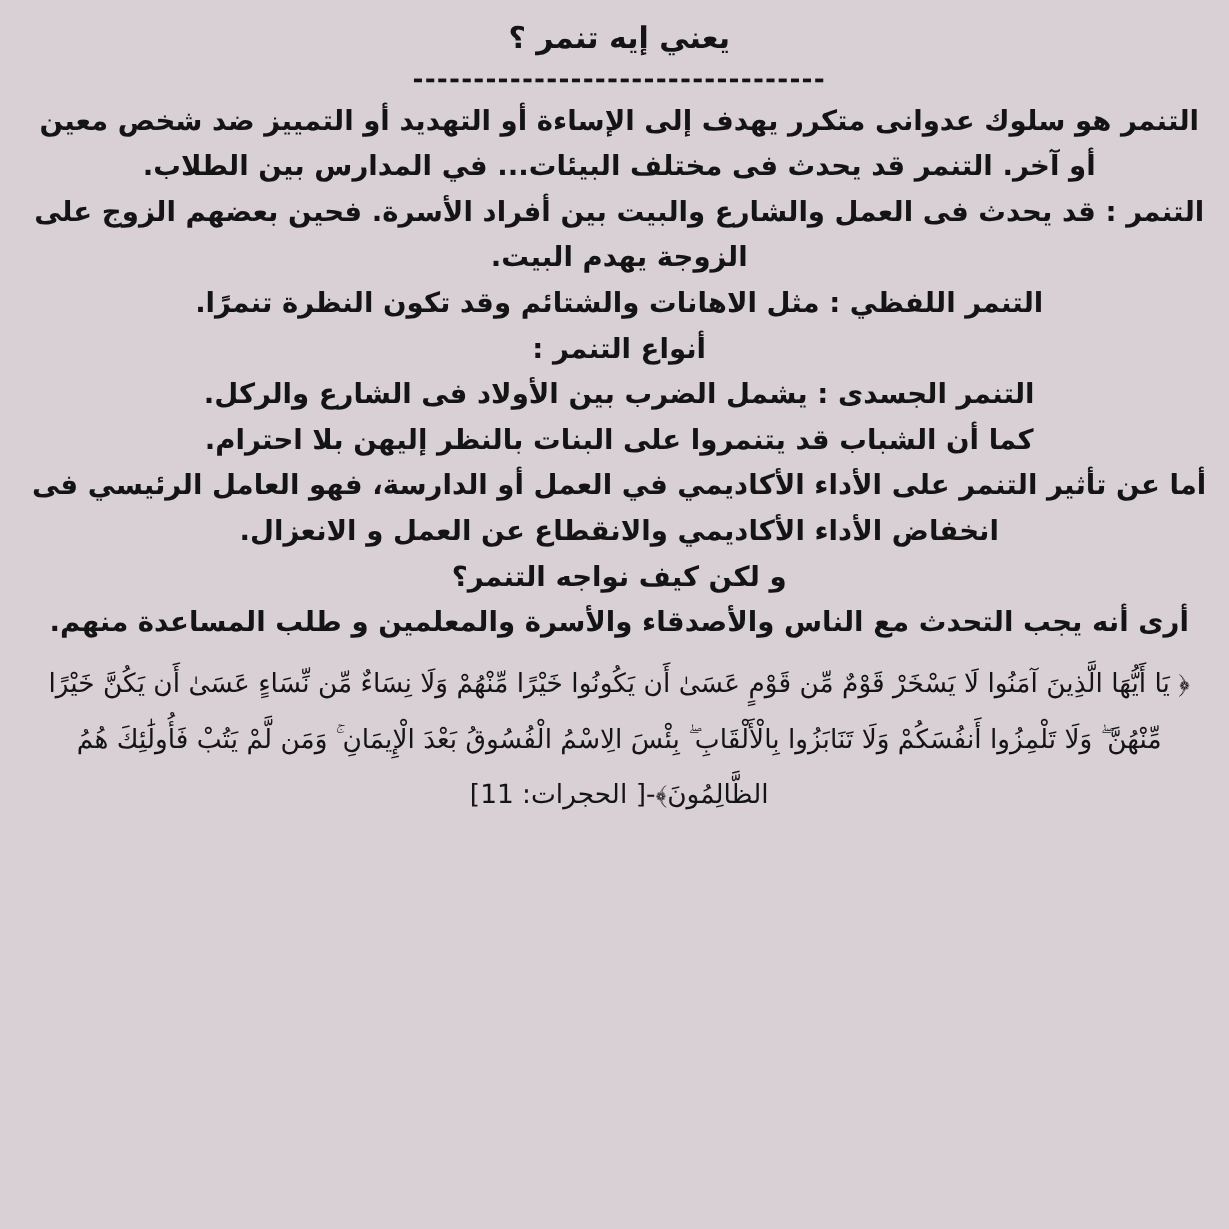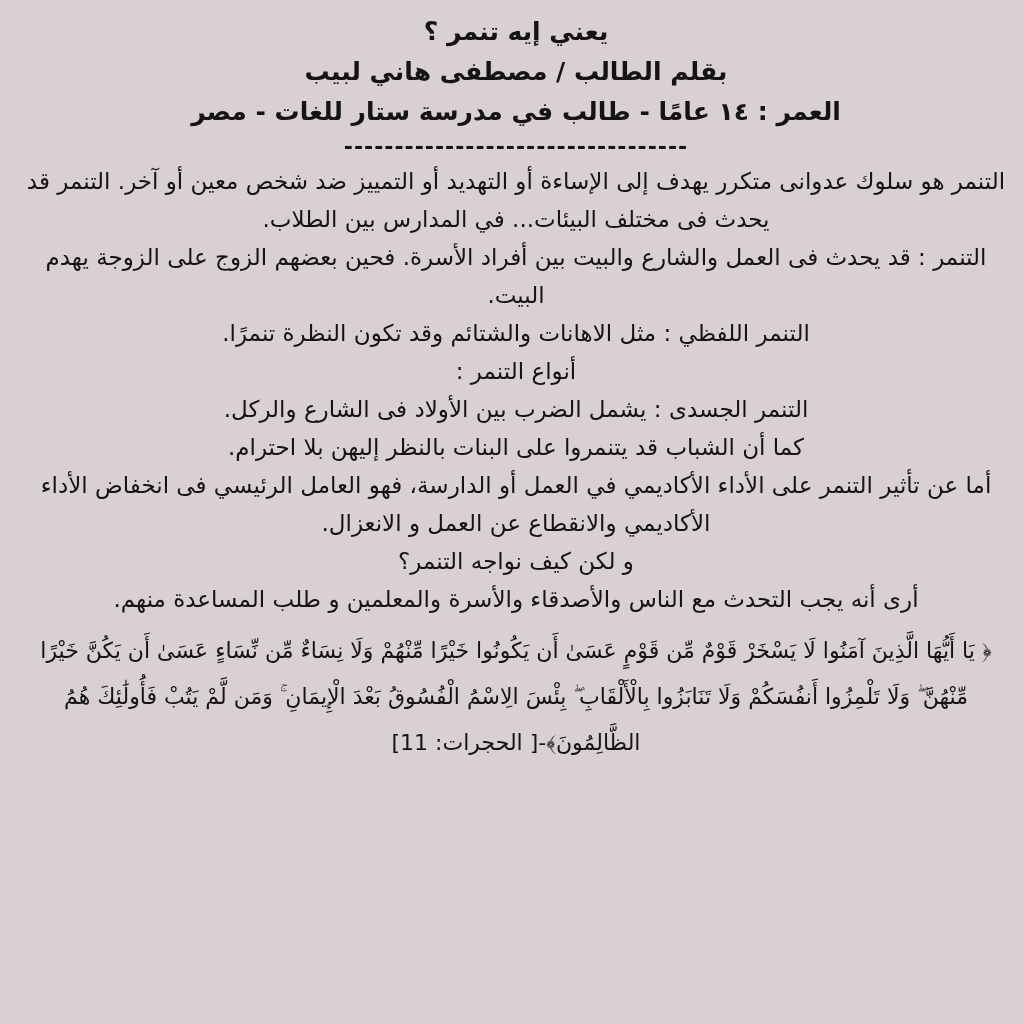--- a/index.html
+++ b/index.html
@@ -29,38 +29,36 @@
   }
   .separator {
     font-size: 22px;
     font-weight: 700;
     line-height: 30px;
     letter-spacing: 1px;
     direction: ltr;
   }
   .para {
     font-size: 23px;
-    font-weight: 400;
+    font-weight: 700;
     line-height: 38px;
   }
   .verse {
     margin-top: 10px;
     font-size: 22px;
     font-weight: 400;
     line-height: 46px;
   }
 </style>
 </head>
 <body>
 
 <div class="page">
   <div class="header">
     <div class="hline">يعني إيه تنمر ؟</div>
-    <div class="hline">بقلم الطالب / مصطفى هاني لبيب</div>
-    <div class="hline">العمر : ١٤ عامًا - طالب في مدرسة ستار للغات - مصر</div>
     <div class="separator">----------------------------------</div>
   </div>
 
   <div class="body-text" id="paragraphs">
       <div class="para">التنمر هو سلوك عدوانى متكرر يهدف إلى الإساءة أو التهديد أو التمييز ضد شخص معين أو آخر. التنمر قد يحدث فى مختلف البيئات... في المدارس بين الطلاب.</div>
       <div class="para">التنمر : قد يحدث فى العمل والشارع والبيت بين  أفراد الأسرة. فحين بعضهم الزوج على الزوجة  يهدم البيت.</div>
       <div class="para">التنمر اللفظي : مثل الاهانات والشتائم وقد تكون النظرة تنمرًا.</div>
       <div class="para">أنواع التنمر :</div>
       <div class="para">التنمر الجسدى : يشمل الضرب بين الأولاد فى الشارع والركل.</div>
       <div class="para">كما أن الشباب قد يتنمروا على البنات بالنظر إليهن بلا احترام.</div>

